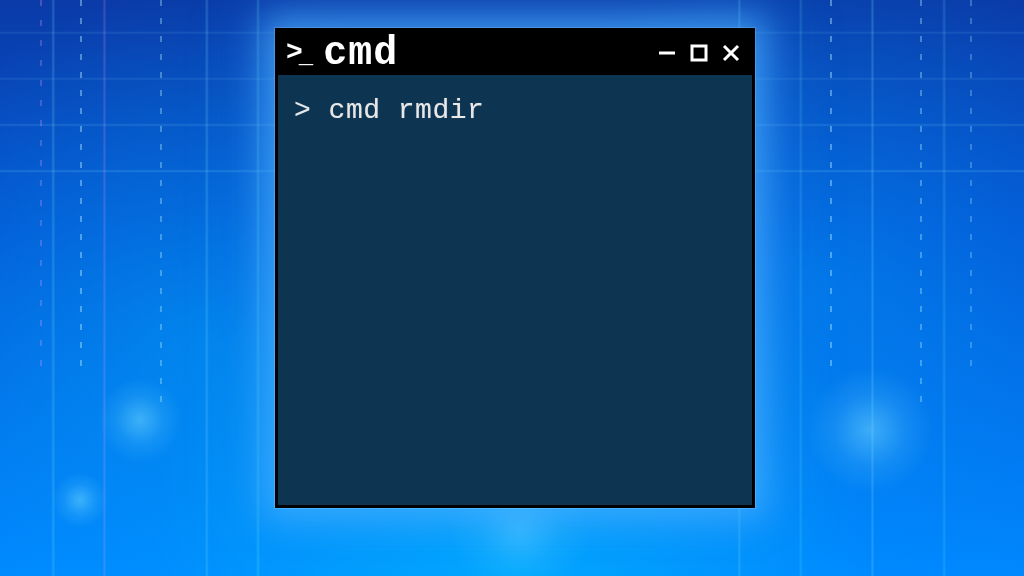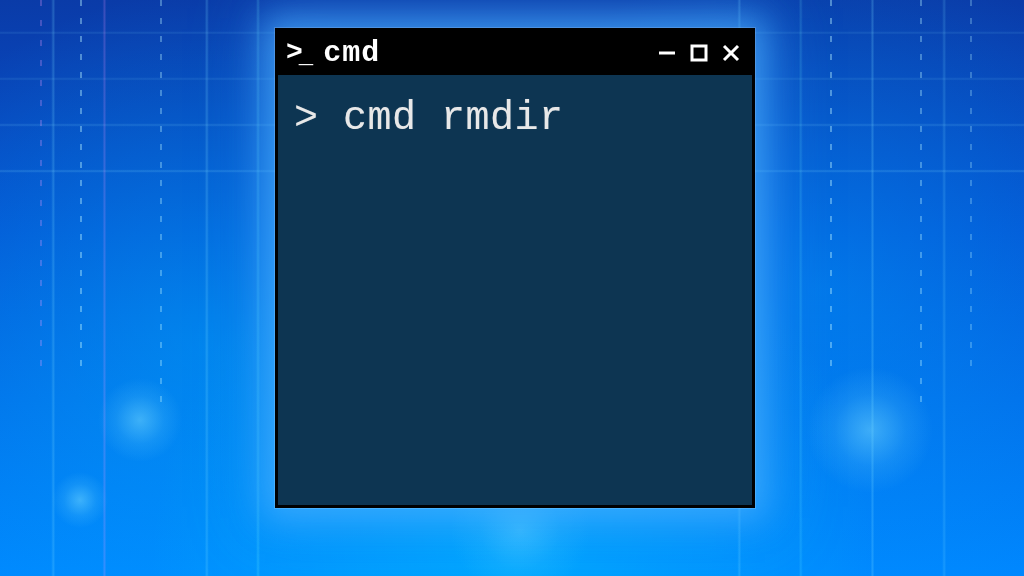--- a/index.html
+++ b/index.html
@@ -120,21 +120,21 @@
     }
     .titlebar-icon .underscore {
       font-size: 24px;
       position: relative;
       top: 4px;
       left: -2px;
     }
 
     .titlebar-title {
       color: #fff;
-      font-size: 30px;
+      font-size: 40px;
       font-weight: bold;
       letter-spacing: 1px;
       flex: 1;
       padding-left: 2px;
     }
 
     .window-controls {
       display: flex;
       align-items: center;
       gap: 10px;
@@ -154,21 +154,21 @@
       width: 20px;
       height: 20px;
     }
 
     
     .terminal-body {
       flex: 1;
       background: #0d3552;
       padding: 18px 16px;
       color: #e8e8e8;
-      font-size: 40px;
+      font-size: 28px;
       line-height: 1.3;
       letter-spacing: 0.5px;
       text-shadow: 0 0 1px rgba(255,255,255,0.3);
     }
 
     .prompt-line {
       display: flex;
       white-space: pre;
     }
   </style>

